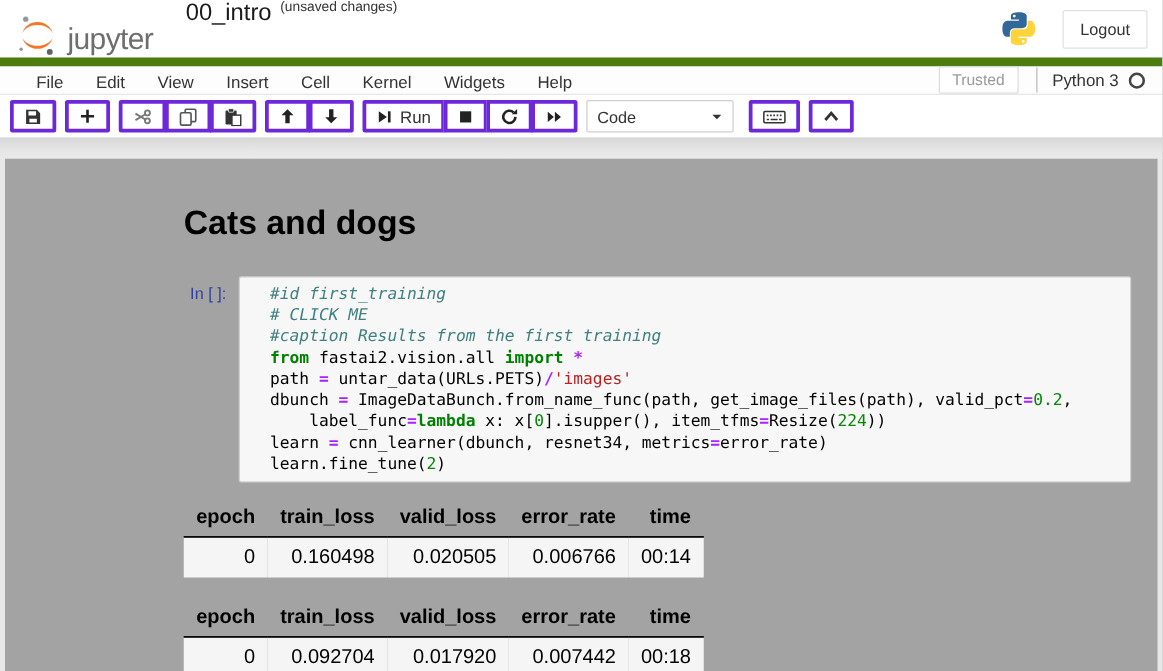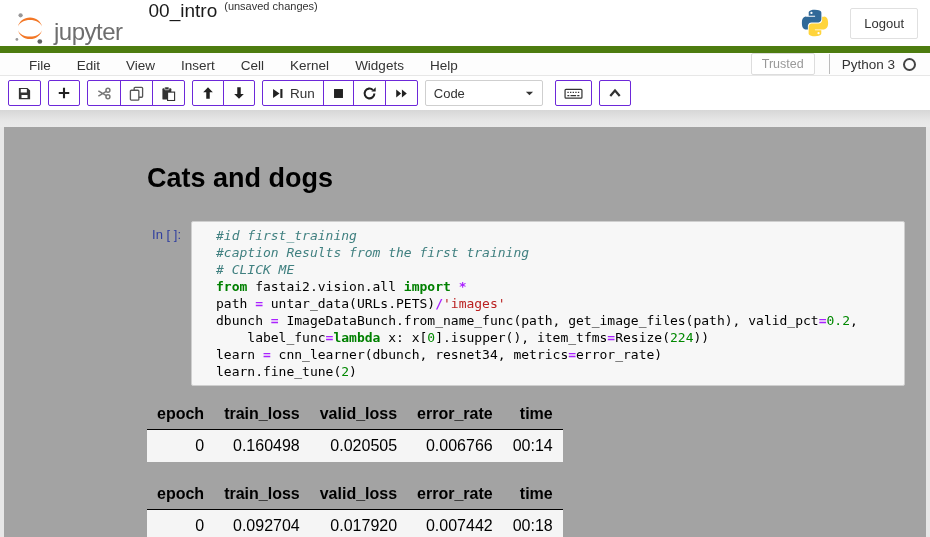--- a/index.html
+++ b/index.html
@@ -23,21 +23,21 @@
   .menubar-right { margin-left:auto; display:flex; align-items:center; }
   .trusted-badge { border:1px solid #ddd; border-radius:2px; color:#999; background:#fff;
                    font-size:12.5px; padding:3px 10px; margin-right:14px; }
   .menubar-sep { width:1px; height:20px; background:#bbb; margin-right:12px; }
   .kernel-name { font-size:13.5px; color:#333; margin-right:8px; }
   .kernel-circle { width:13px; height:13px; border:2px solid #444; border-radius:50%; margin-right:4px; }
 
   
   #toolbar { background:#fff; height:34px; display:flex; align-items:center; padding-left:8px; }
   .btn-group { display:flex; margin-right:7px; }
-  .tb-btn { height:26px; min-width:31px; background:#fff; border:1px solid #6d28d9;
+  .tb-btn { height:26px; min-width:31px; background:#fff; border:3px solid #6d28d9;
             display:flex; align-items:center; justify-content:center; padding:0 8px; cursor:pointer; }
   .btn-group .tb-btn:not(:first-child){ margin-left:-1px; }
   .btn-group .tb-btn:first-child { border-radius:2px 0 0 2px; }
   .btn-group .tb-btn:last-child { border-radius:0 2px 2px 0; }
   .btn-group .tb-btn:only-child { border-radius:2px; }
   .run-label { font-size:13.5px; color:#333; margin-left:6px; }
   .celltype-select { height:26px; width:118px; border:1px solid #cfcfcf; border-radius:2px; background:#fff;
                      display:flex; align-items:center; justify-content:space-between;
                      padding:0 8px; margin-right:12px; cursor:pointer; }
   .celltype-value { font-size:13px; color:#333; }
@@ -253,22 +253,22 @@
 
   <div class="md-cell">
     <h1>Cats and dogs</h1>
   </div>
 
   <div class="code-cell">
     <div class="prompt-col">In [ ]:</div>
     <div class="input-area">
       <div>
           <div class="code-line"><span class="tok-c">#id first_training</span></div>
+          <div class="code-line"><span class="tok-c"># CLICK ME</span></div>
           <div class="code-line"><span class="tok-c">#caption Results from the first training</span></div>
-          <div class="code-line"><span class="tok-c"># CLICK ME</span></div>
           <div class="code-line"><span class="tok-k">from</span><span class="tok-p"> fastai2.vision.all </span><span class="tok-k">import</span><span class="tok-p"> </span><span class="tok-o">*</span></div>
           <div class="code-line"><span class="tok-p">path </span><span class="tok-o">=</span><span class="tok-p"> untar_data(URLs.PETS)</span><span class="tok-o">/</span><span class="tok-s">'images'</span></div>
           <div class="code-line"><span class="tok-p">dbunch </span><span class="tok-o">=</span><span class="tok-p"> ImageDataBunch.from_name_func(path, get_image_files(path), valid_pct</span><span class="tok-o">=</span><span class="tok-n">0.2</span><span class="tok-p">,</span></div>
           <div class="code-line"><span class="tok-p">    label_func</span><span class="tok-o">=</span><span class="tok-k">lambda</span><span class="tok-p"> x: x[</span><span class="tok-n">0</span><span class="tok-p">].isupper(), item_tfms</span><span class="tok-o">=</span><span class="tok-p">Resize(</span><span class="tok-n">224</span><span class="tok-p">))</span></div>
           <div class="code-line"><span class="tok-p">learn </span><span class="tok-o">=</span><span class="tok-p"> cnn_learner(dbunch, resnet34, metrics</span><span class="tok-o">=</span><span class="tok-p">error_rate)</span></div>
           <div class="code-line"><span class="tok-p">learn.fine_tune(</span><span class="tok-n">2</span><span class="tok-p">)</span></div>
         </div>
     </div>
   </div>
 

